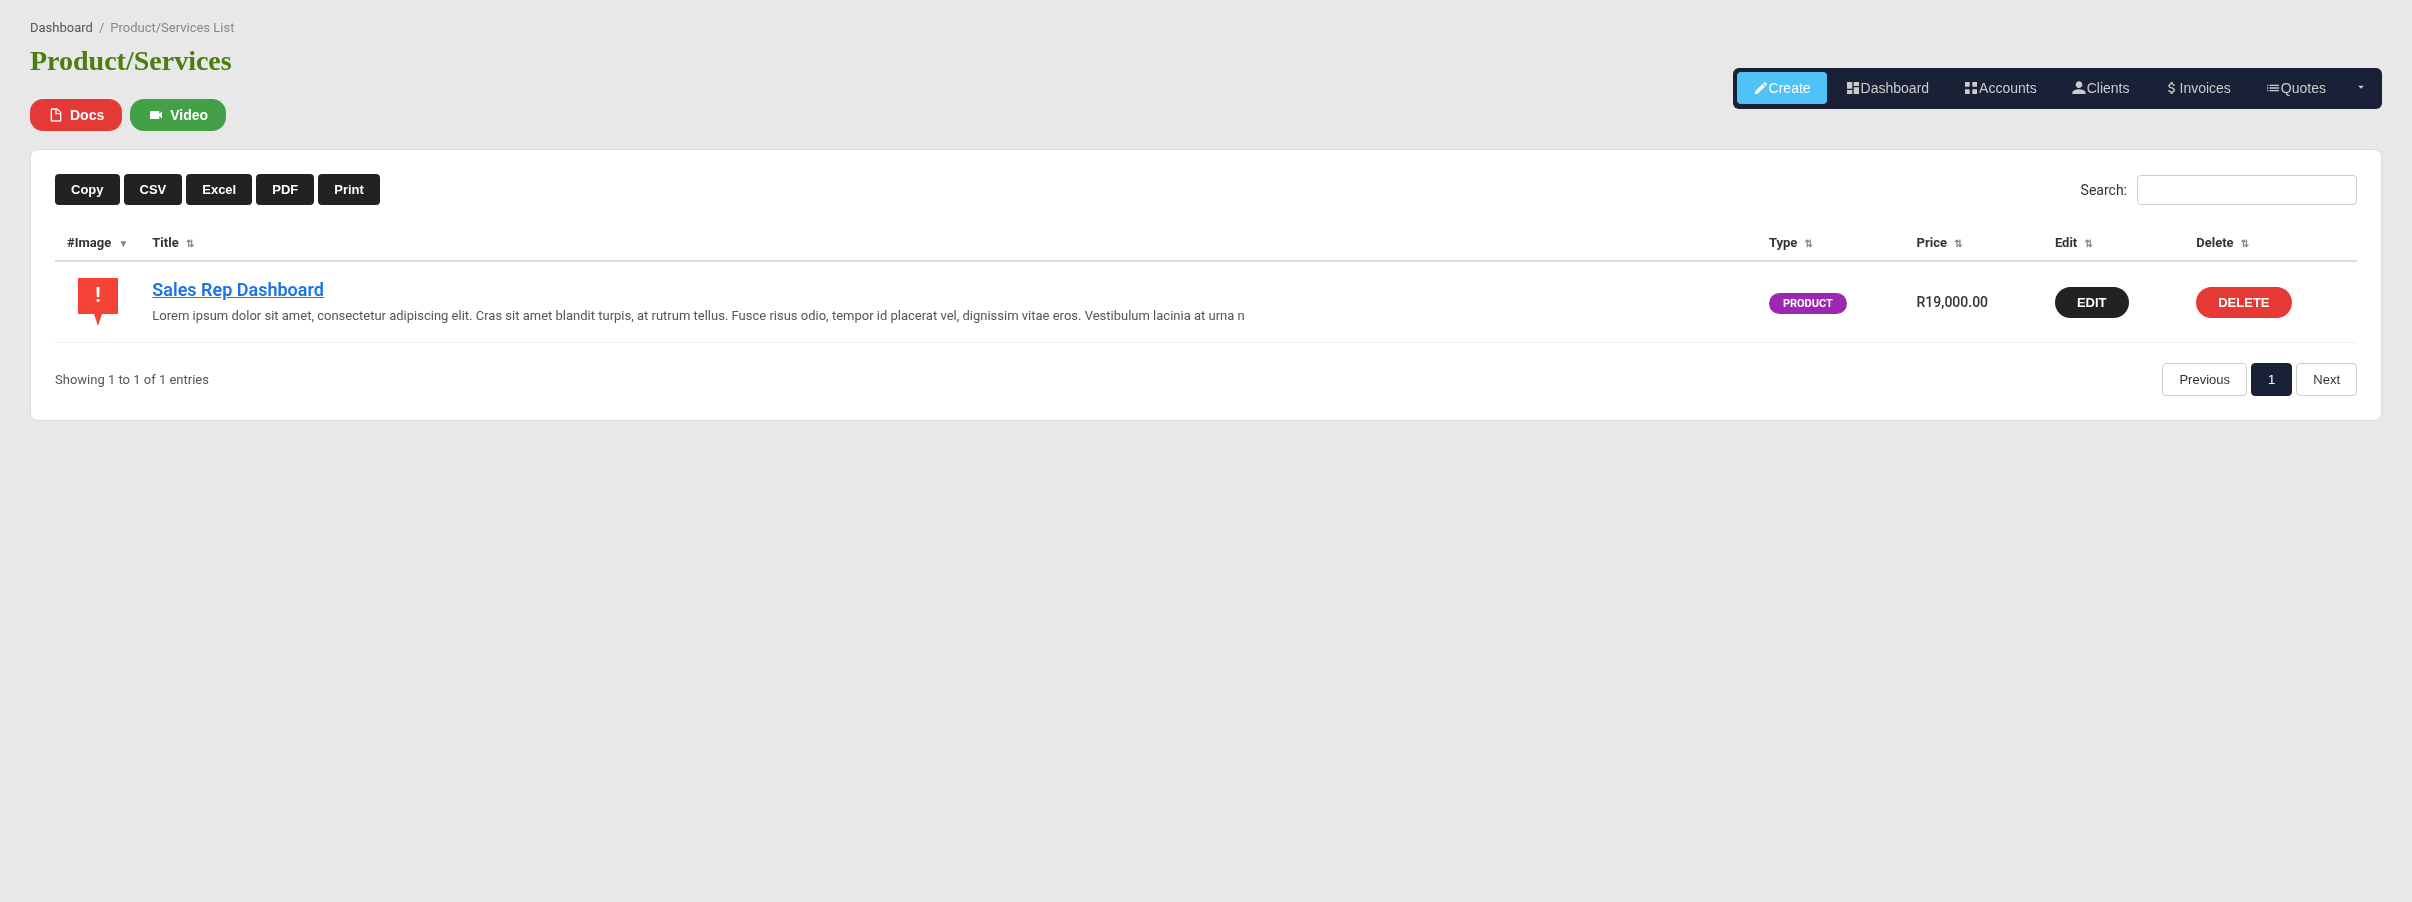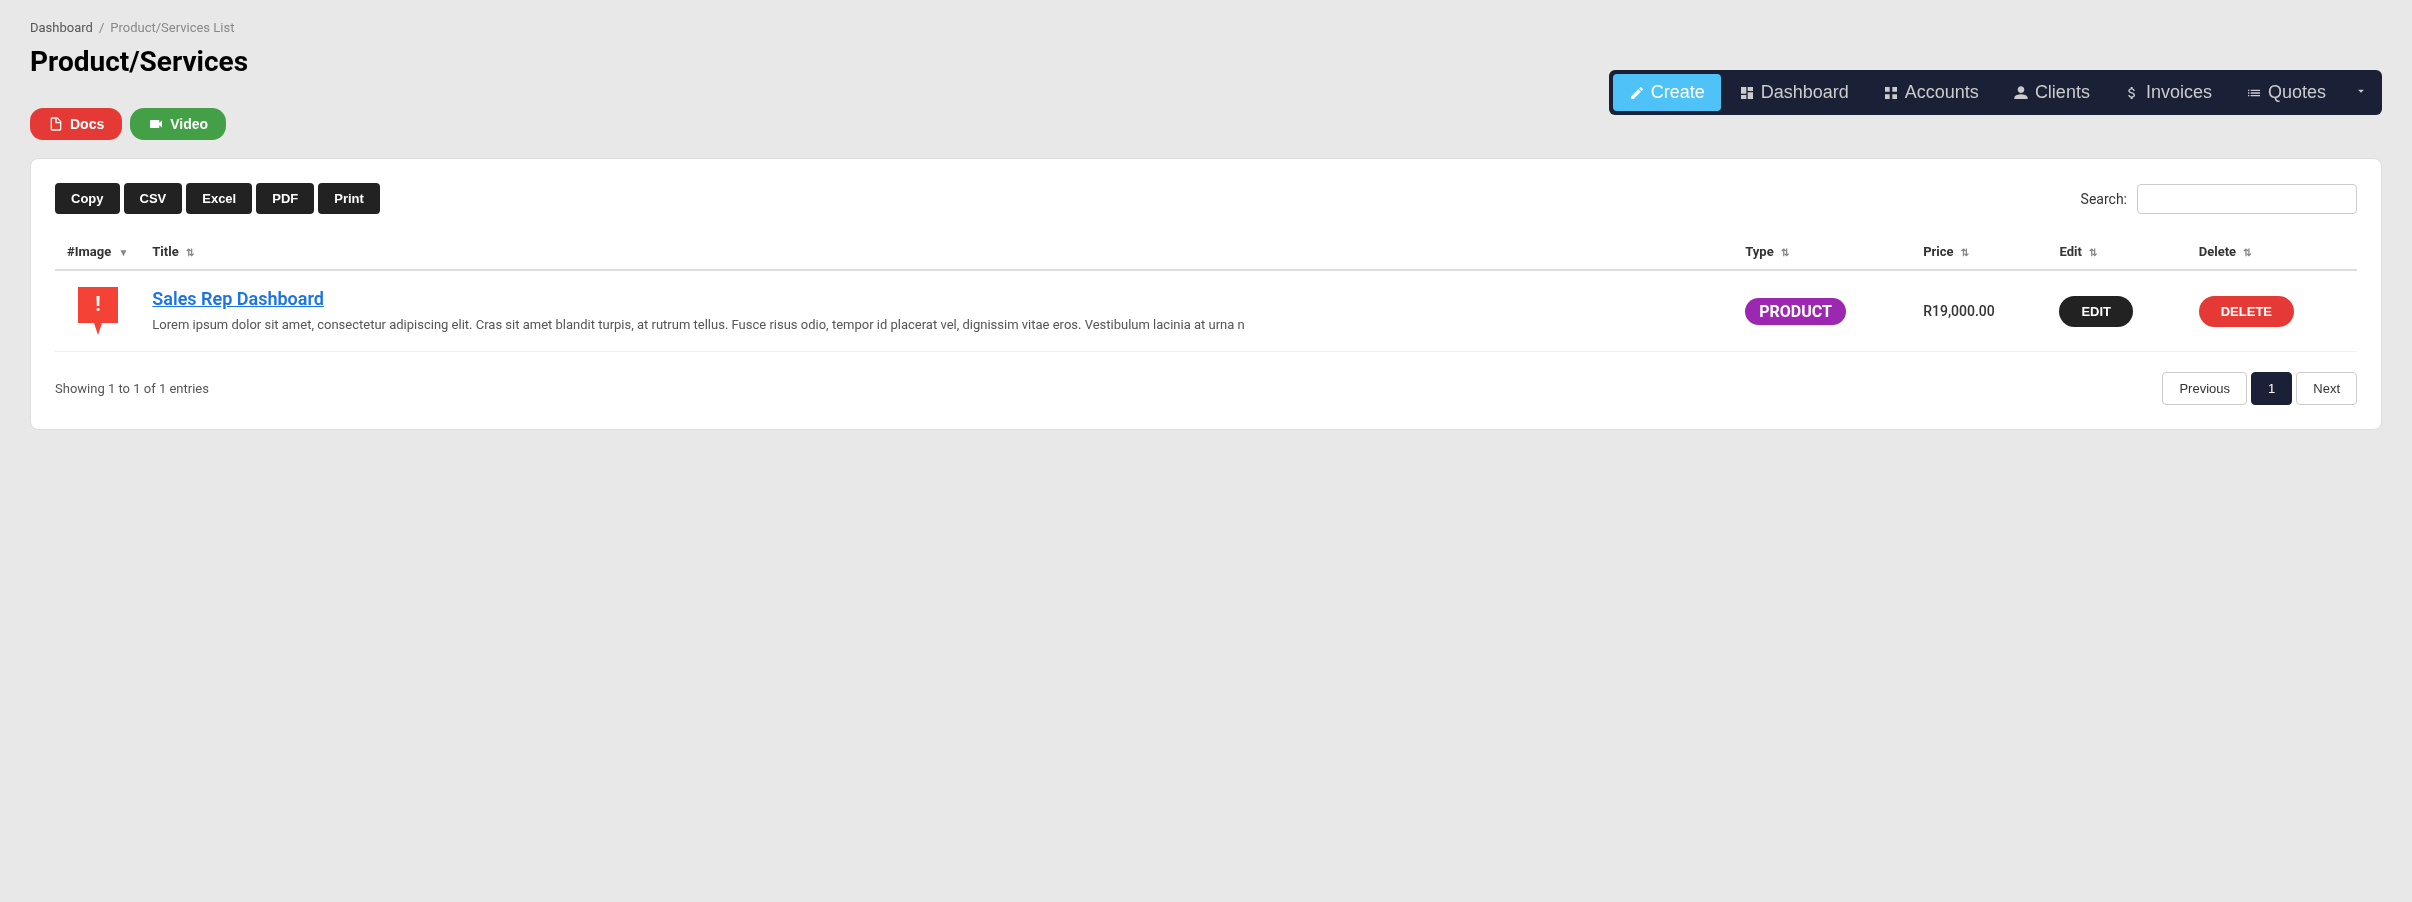--- a/index.html
+++ b/index.html
@@ -19,22 +19,23 @@
       display: flex;
       align-items: center;
       gap: 6px;
     }
     .breadcrumb a { color: #555; text-decoration: none; }
     .breadcrumb span { color: #888; }
 
     .page-title {
       font-size: 28px;
       font-weight: 700;
-      color: #000000;
-      margin-bottom: 30px;
+      color: #4d7c0f;
+      margin-bottom: 22px;
+      font-family: Liberation Serif, serif;
     }
 
     .top-bar {
       display: flex;
       align-items: center;
       justify-content: space-between;
       margin-bottom: 18px;
     }
 
     .action-buttons {
@@ -75,26 +76,25 @@
       align-items: center;
       gap: 2px;
       background: #1a2035;
       border-radius: 6px;
       padding: 4px;
     }
 
     .nav-item {
       display: flex;
       align-items: center;
-      gap: 6px;
       padding: 8px 16px;
       border-radius: 4px;
       color: #ccc;
       cursor: pointer;
-      font-size: 18px;
+      font-size: 14px;
       font-weight: 500;
       border: none;
       background: transparent;
     }
 
     .nav-item.active {
       background: #4fc3f7;
       color: #fff;
     }
 
@@ -204,21 +204,21 @@
       color: #555;
       font-size: 13px;
       line-height: 1.5;
     }
 
     .badge-product {
       background: #9c27b0;
       color: #fff;
       border-radius: 20px;
       padding: 4px 14px;
-      font-size: 16px;
+      font-size: 11px;
       font-weight: 700;
       white-space: nowrap;
     }
 
     .price-value {
       font-size: 14px;
       font-weight: 500;
       color: #333;
       white-space: nowrap;
     }

